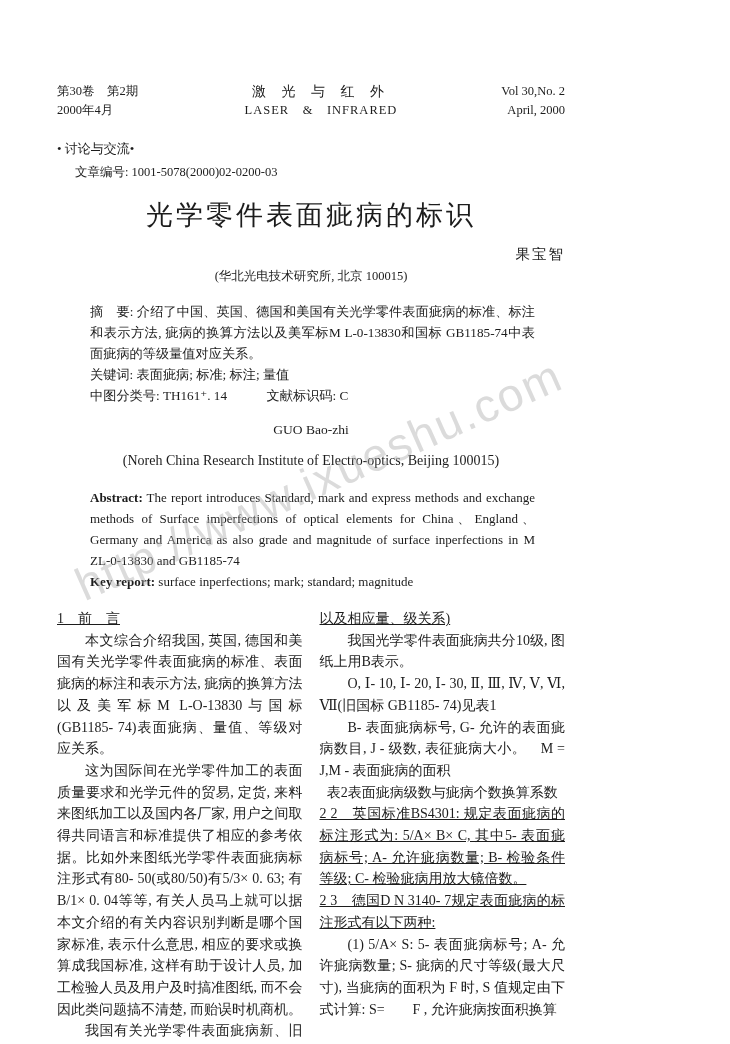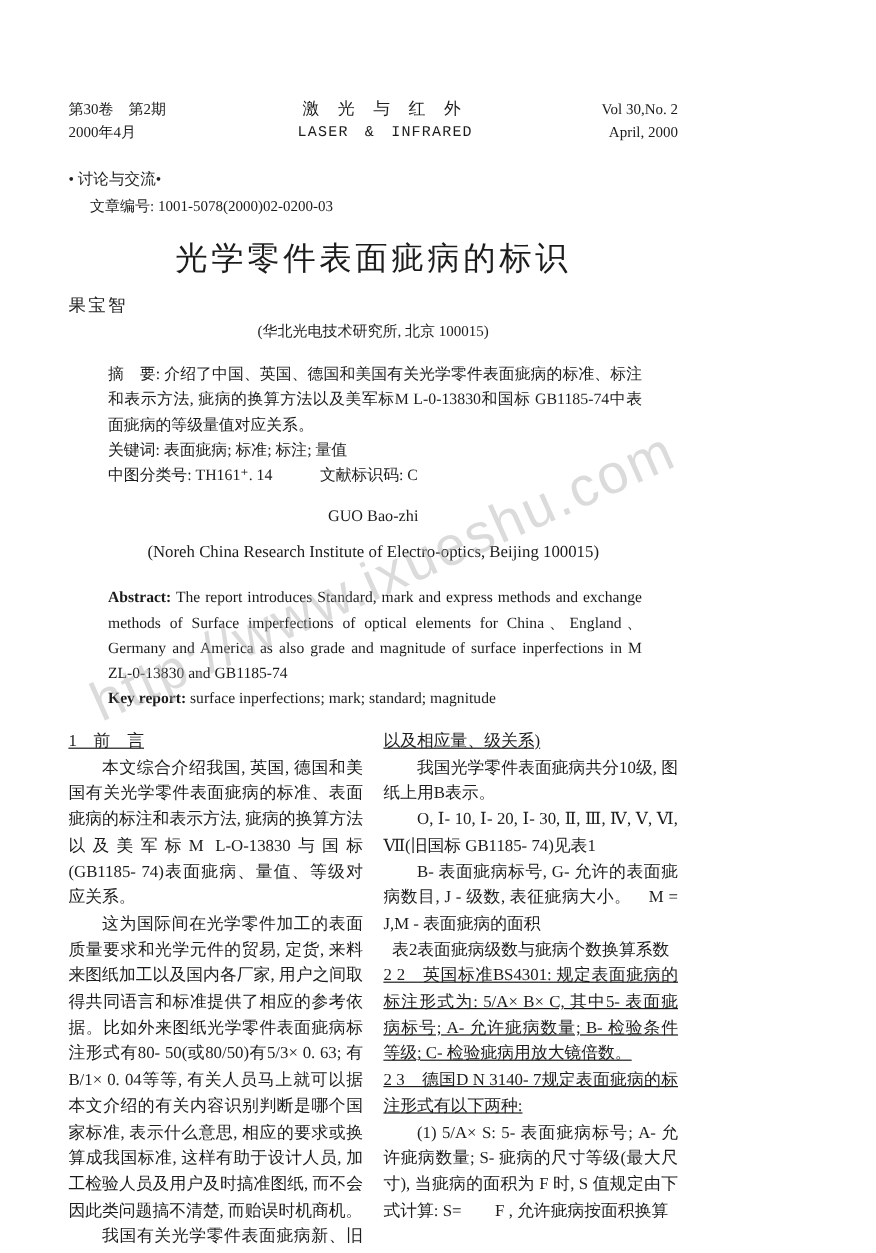--- a/index.html
+++ b/index.html
@@ -16,26 +16,26 @@
     width: 622px; height: 1044px;
     padding: 82px 57px 0 57px;
     background: #ffffff;
   }
   
   .jheader { display: flex; justify-content: space-between; font-size: 12.5px; line-height: 19px; }
   .jheader .left  { text-align: left;  width: 170px; }
   .jheader .center{ text-align: center; flex: 1; }
   .jheader .right { text-align: right; width: 150px; font-family: Liberation Serif, serif; }
   .jname-cn { font-size: 14px; letter-spacing: 6px; }
-  .jname-en { font-size: 12.5px; letter-spacing: 1px; font-family: Liberation Mono, monospace; }
+  .jname-en { font-size: 12.5px; letter-spacing: 1px; }
   .column-tag { text-align: left; font-size: 13px; margin-top: 20px; padding-right: 6px; }
   .article-id { font-size: 12.5px; margin-top: 6px; padding-left: 18px; }
   
   .title-cn { text-align: center; font-size: 27px; letter-spacing: 3px; margin-top: 16px; }
-  .author-cn { text-align: left; font-size: 14.5px; margin-top: 12px; letter-spacing: 2px; }
+  .author-cn { text-align: right; font-size: 14.5px; margin-top: 12px; letter-spacing: 2px; }
   .affil-cn { text-align: center; font-size: 12.5px; margin-top: 4px; }
   
   .abstract-cn {
     margin: 16px 30px 0 33px;
     font-size: 13.2px; line-height: 21px; text-align: justify;
   }
   .abstract-cn p { margin: 0; }
   
   .title-en { text-align: center; font-size: 20px; font-weight: bold; margin-top: 22px; letter-spacing: 0.5px; }
   .author-en { text-align: center; font-size: 13.5px; margin-top: 16px; }

